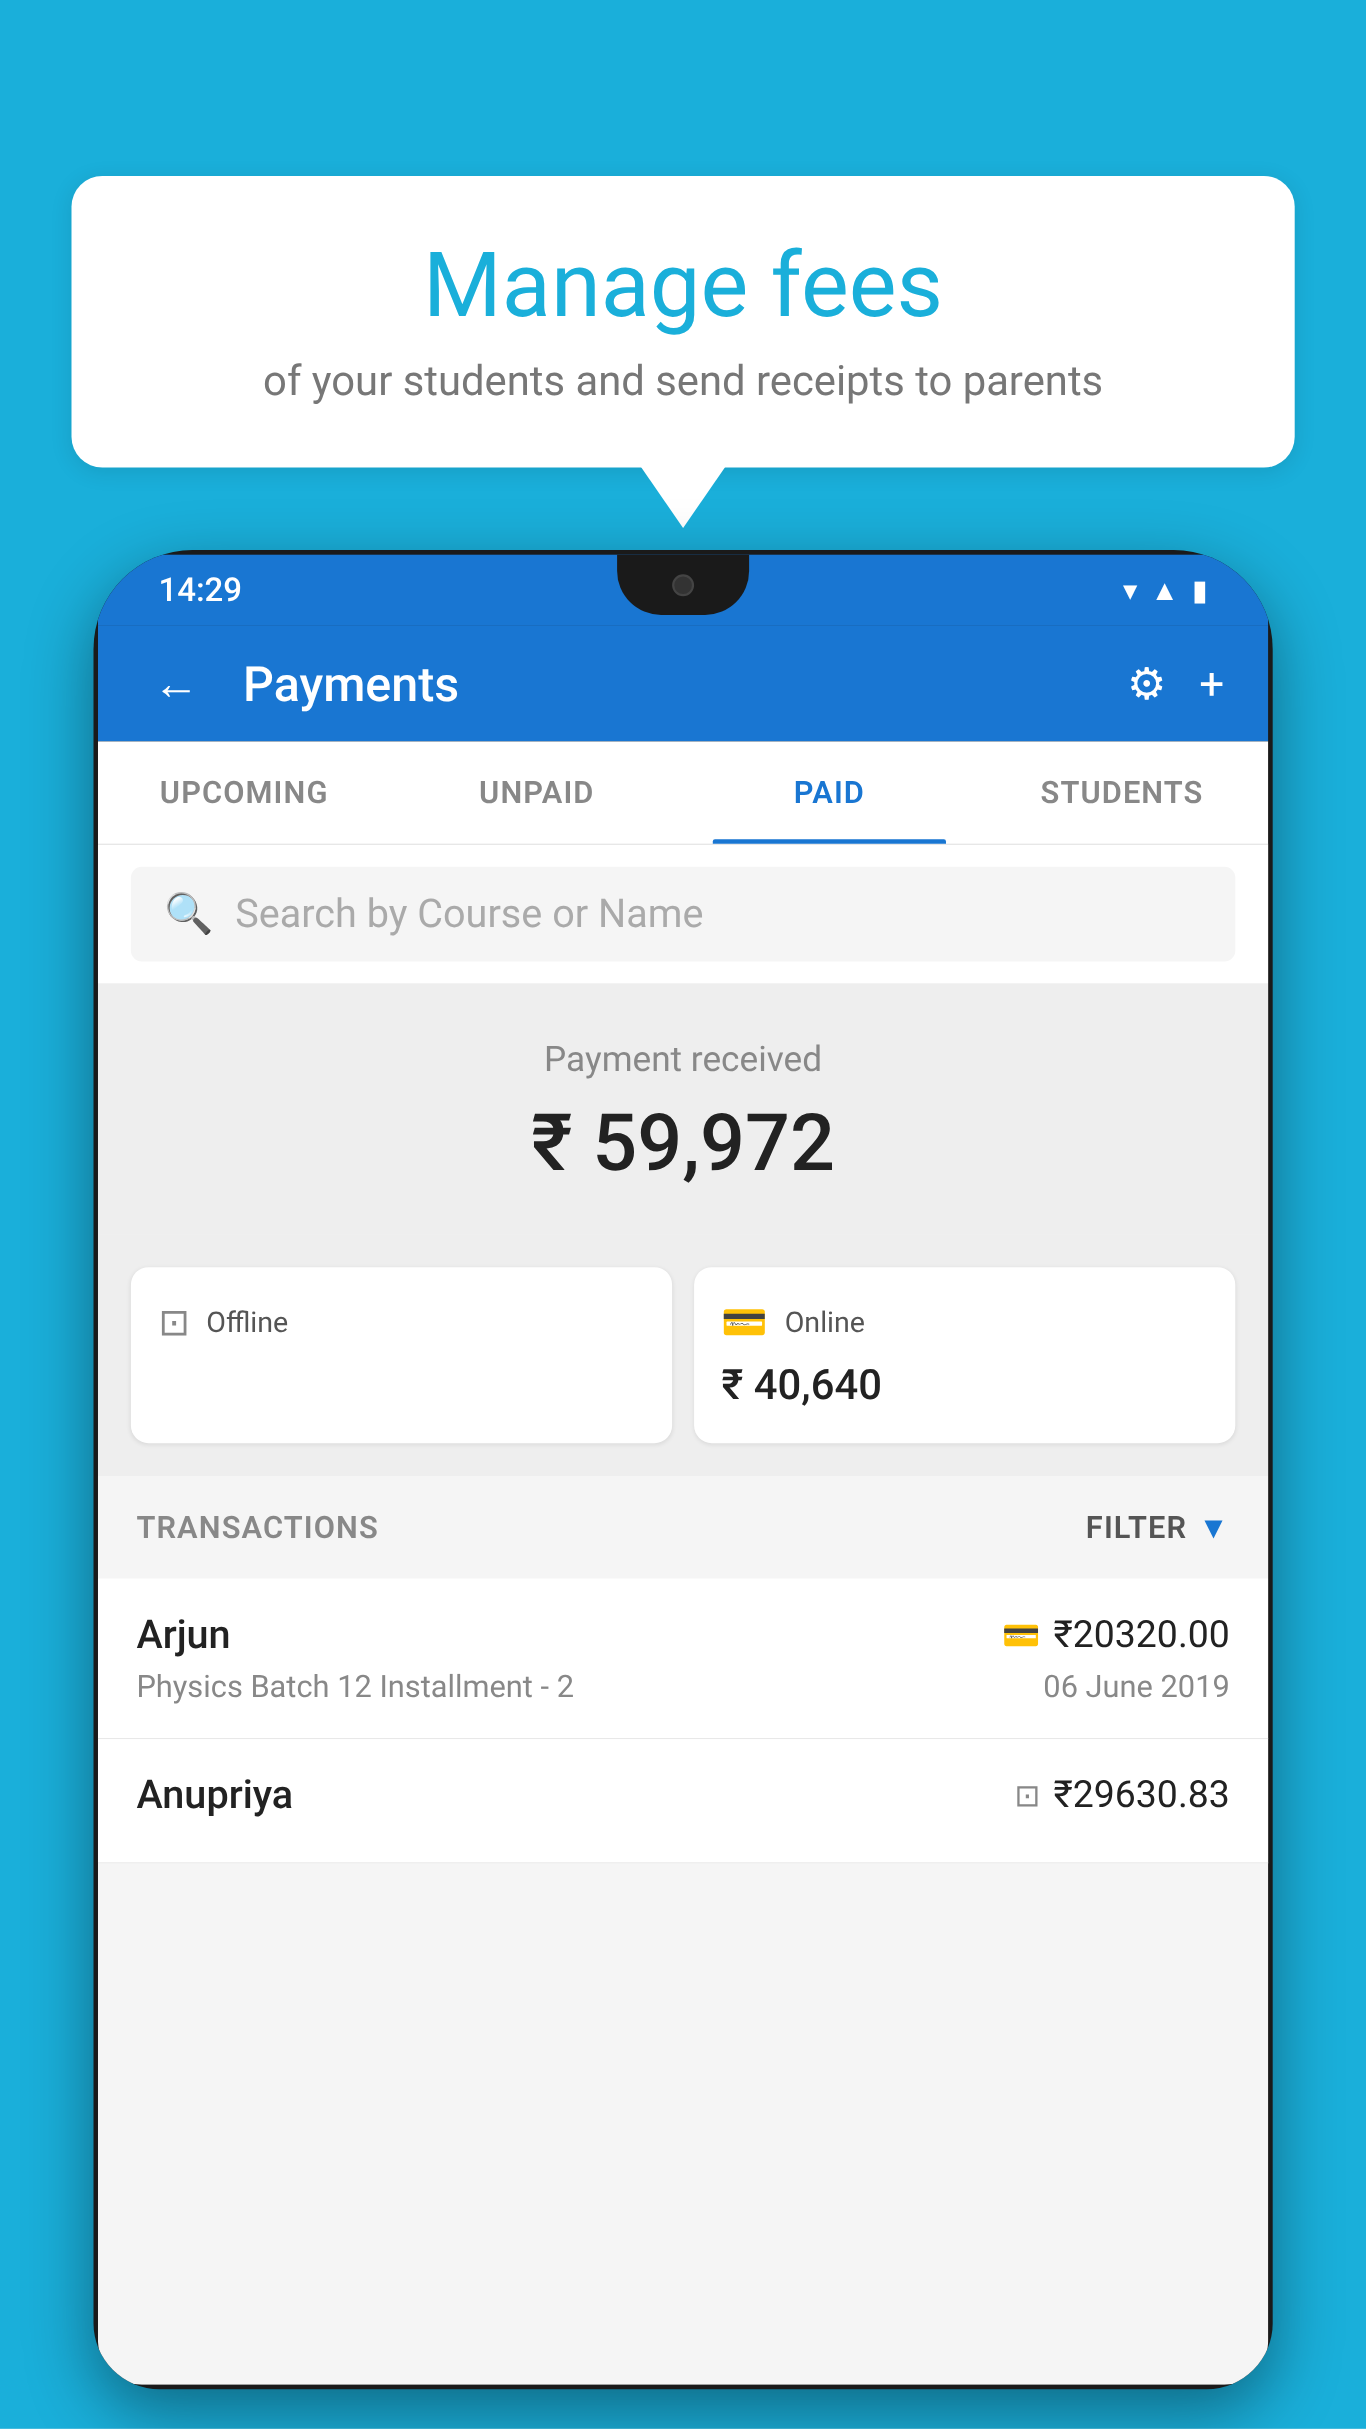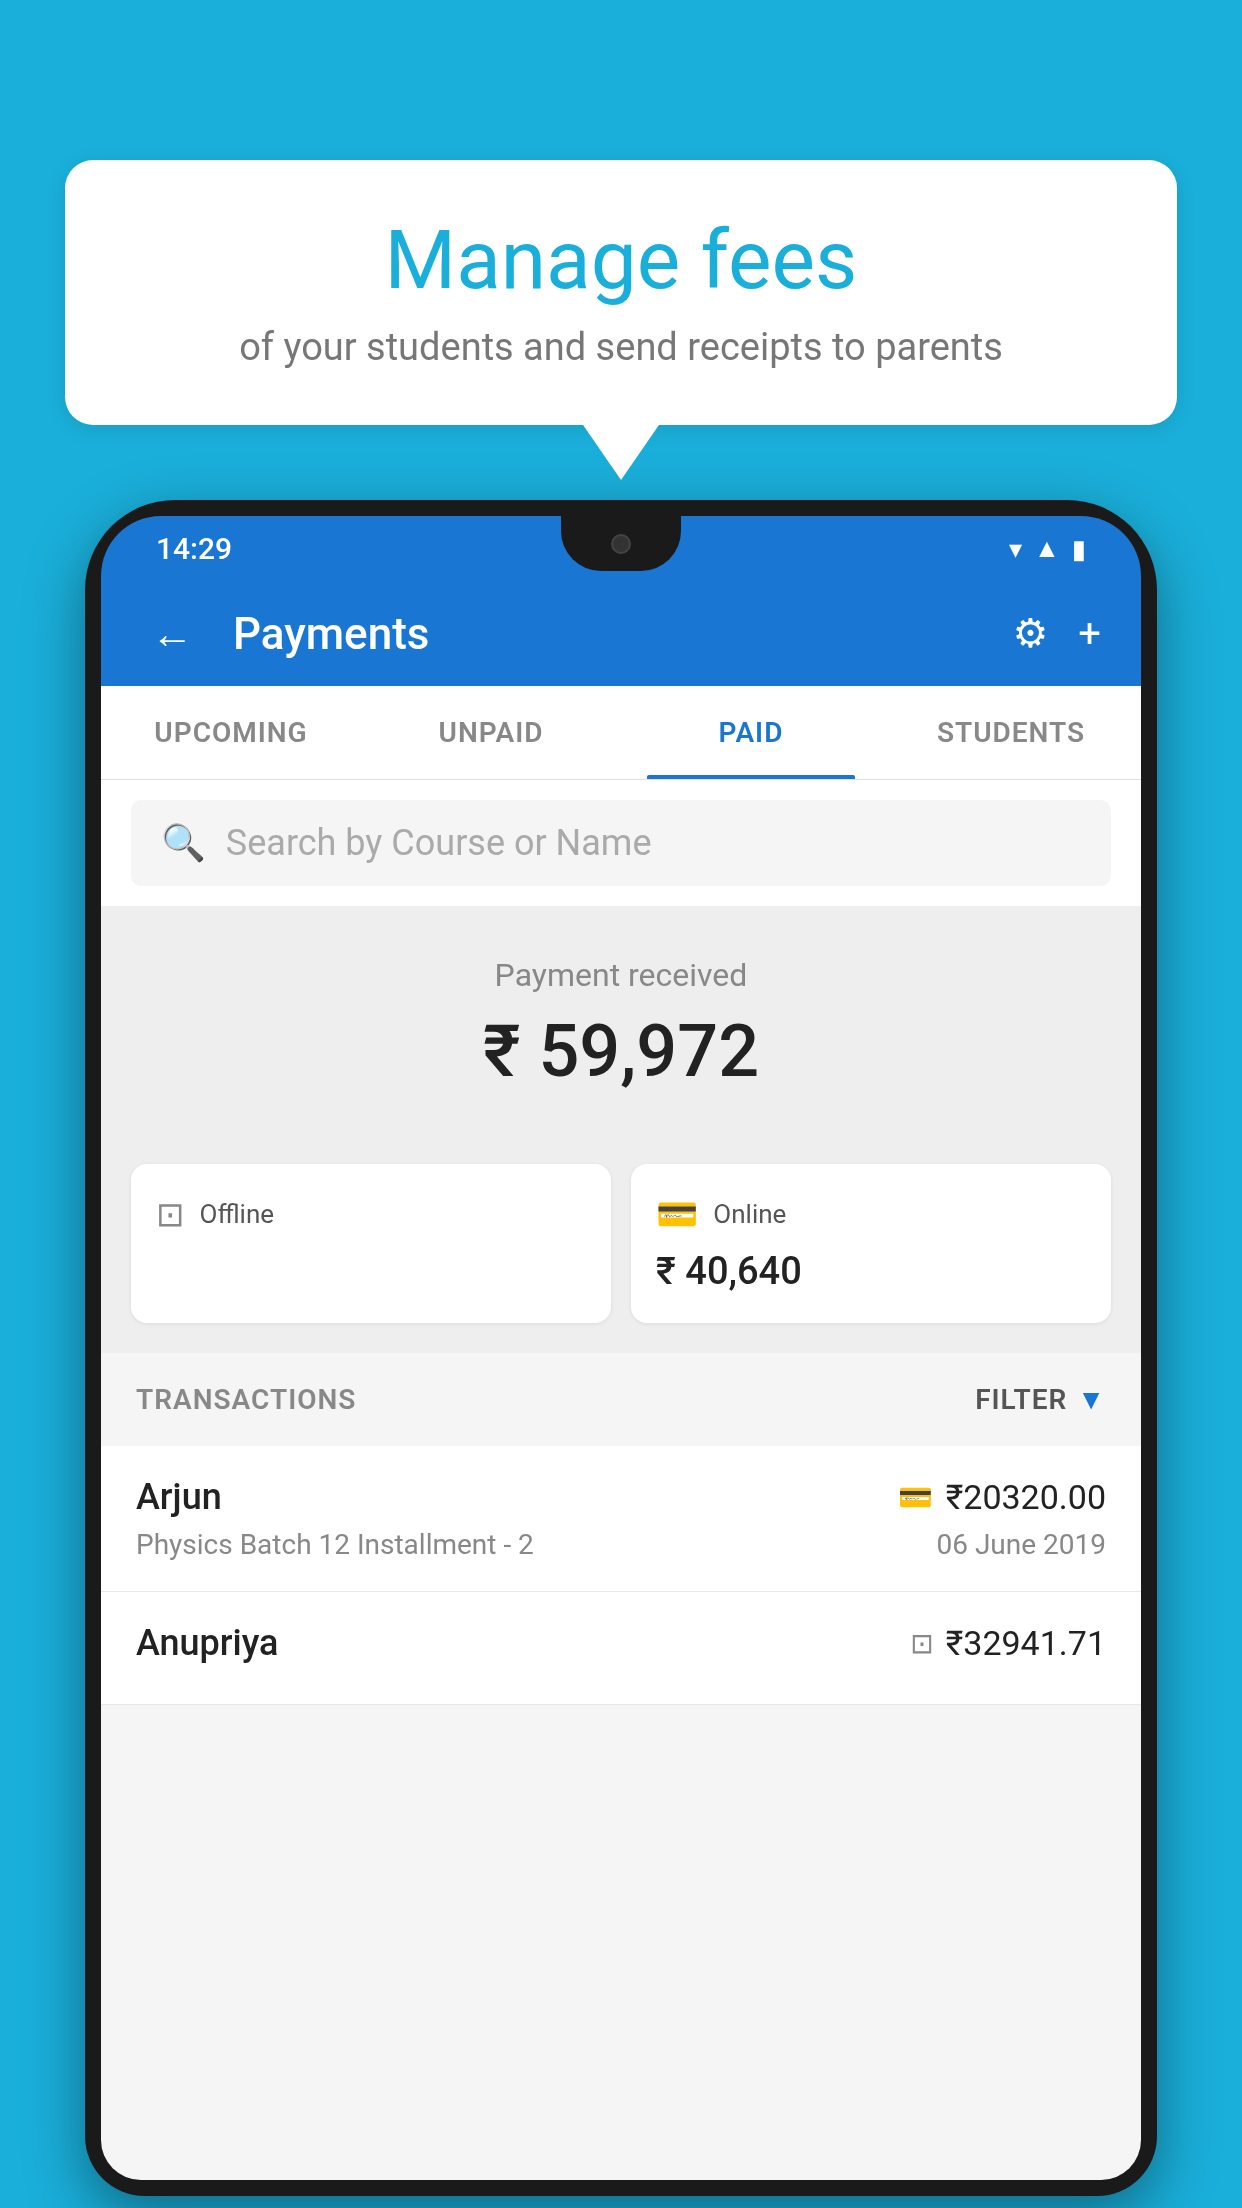--- a/index.html
+++ b/index.html
@@ -62,21 +62,21 @@
       position: absolute;
       top: 500px;
       left: 85px;
       right: 85px;
       bottom: 0;
     }
 
     .phone-frame {
       background: #1a1a1a;
       border-radius: 90px 90px 60px 60px;
-      padding: 16px;
+      padding: 4px;
       position: relative;
       overflow: hidden;
       box-shadow: 0 20px 60px rgba(0,0,0,0.4);
     }
 
     
     .phone-status-bar {
       background: #1976D2;
       height: 65px;
       display: flex;
@@ -475,21 +475,21 @@
             <span class="transaction-course">Physics Batch 12 Installment - 2</span>
             <span class="transaction-date">06 June 2019</span>
           </div>
         </div>
 
         <div class="transaction-row">
           <div class="transaction-top">
             <span class="transaction-name">Anupriya</span>
             <div class="transaction-amount">
               <span class="card-icon-sm">⊡</span>
-              <span>₹32941.71</span>
+              <span>₹29630.83</span>
             </div>
           </div>
         </div>
 
       </div>
     </div>
   </div>
 </div>
 
 </body></html>

